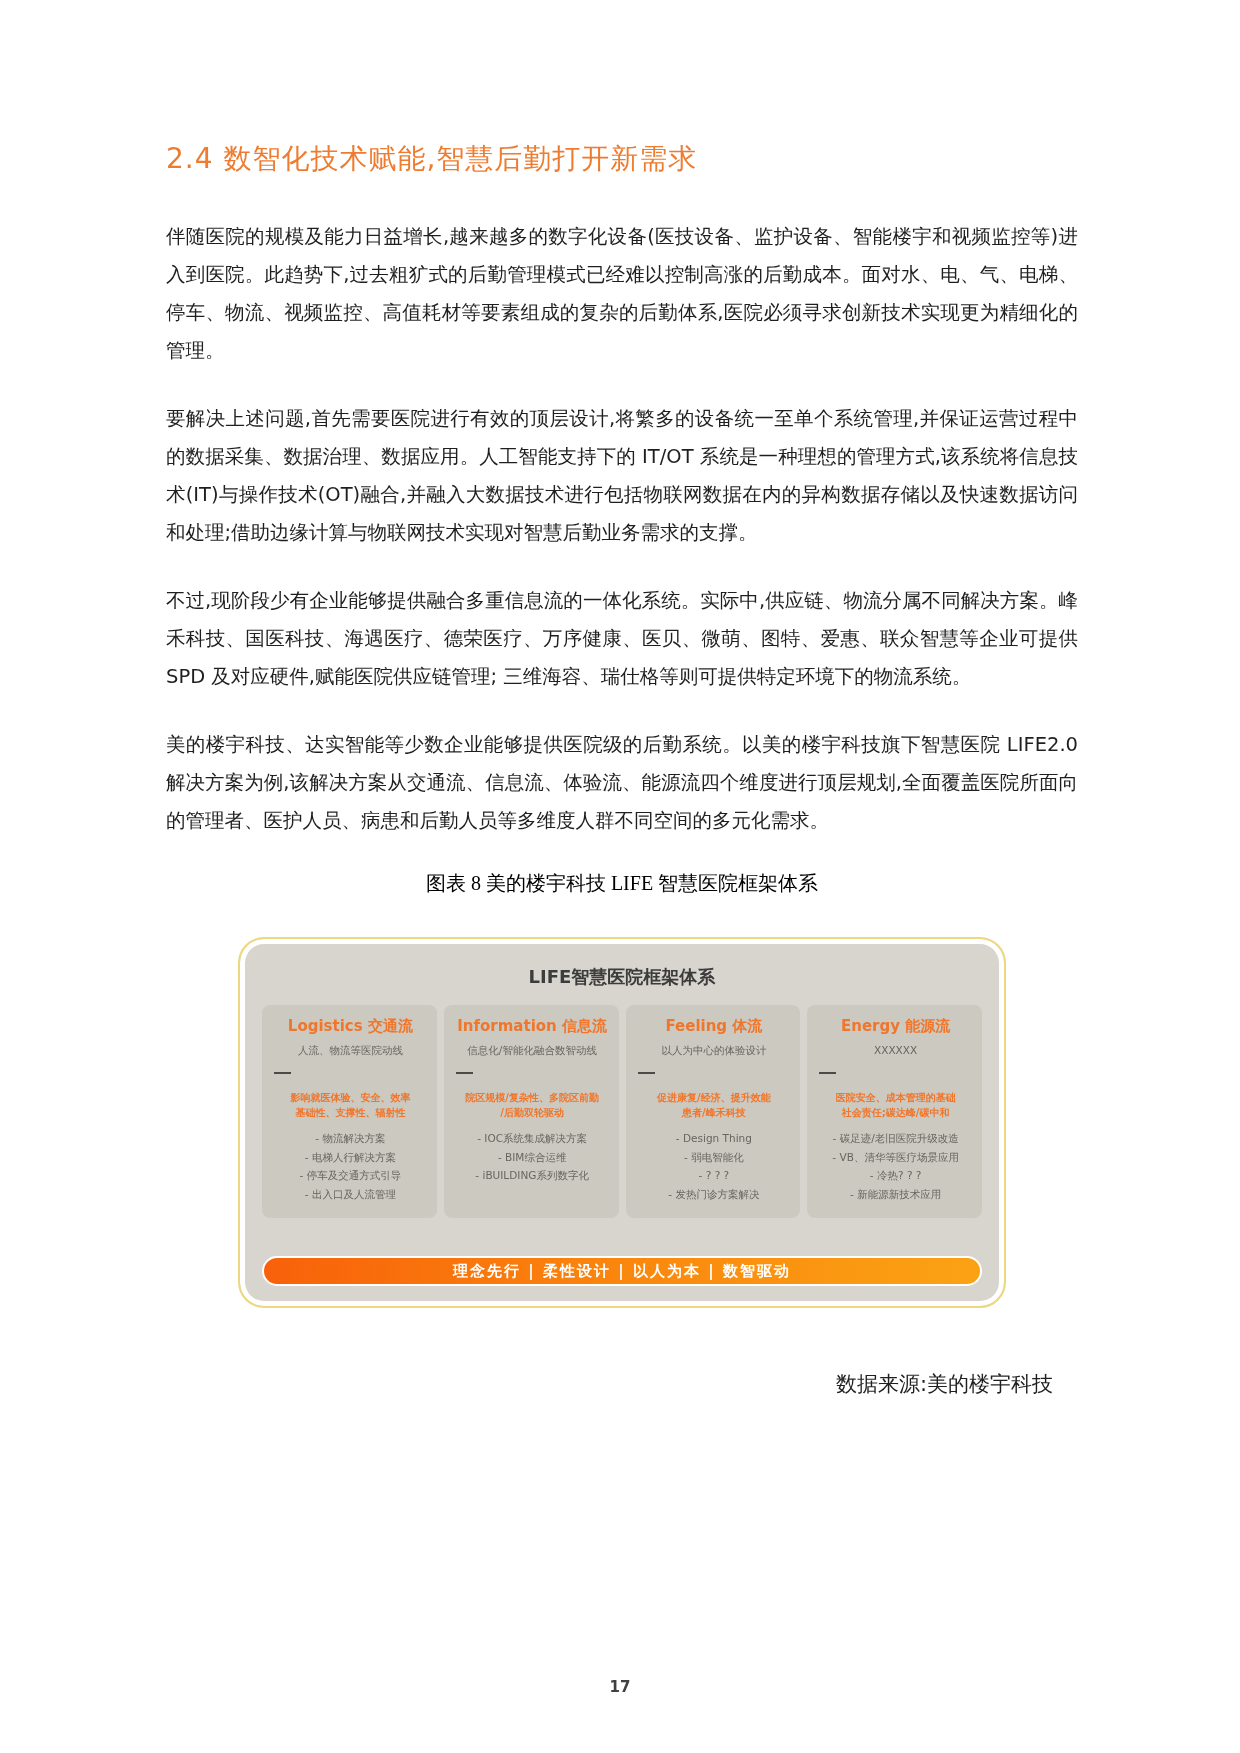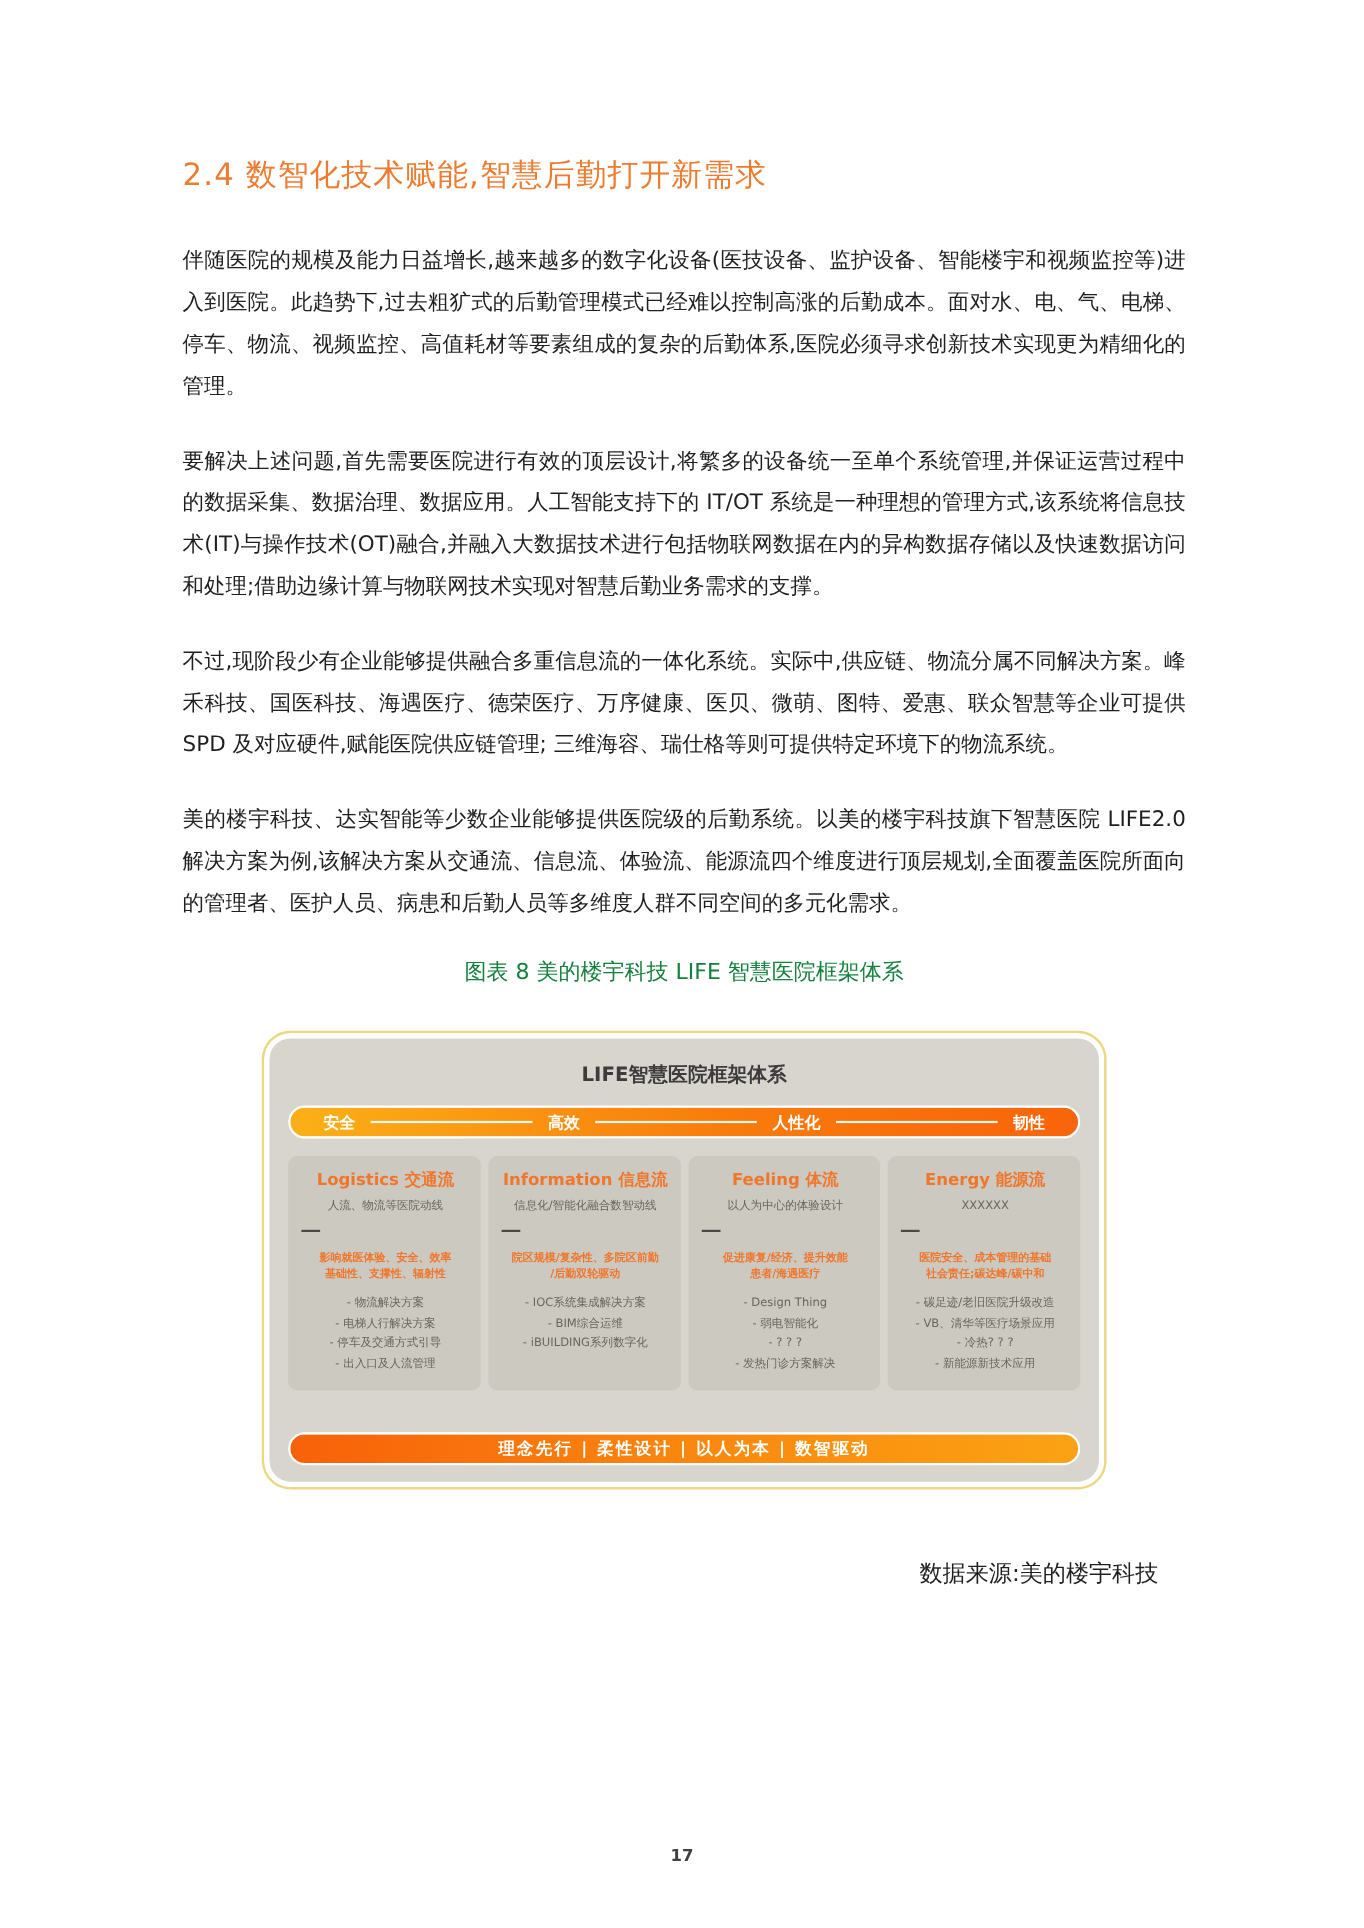--- a/index.html
+++ b/index.html
@@ -8,21 +8,21 @@
     font-family:"DejaVu Sans","Liberation Sans",sans-serif;color:#262626;
   }
   .content{position:absolute;left:166px;top:140px;width:912px;}
   .heading{
     font-size:28px;font-weight:500;color:#ED7C30;margin:0 0 40px 0;letter-spacing:1px;
   }
   .para{
     font-size:19.5px;line-height:38px;text-align:justify;margin:0 0 30px 0;color:#1f1f1f;
   }
   .fig-caption{
-    text-align:center;font-size:20px;color:#15803d;margin:10px 0 40px 0;
+    text-align:center;font-size:20px;color:#000000;margin:10px 0 40px 0;font-family:Liberation Serif, serif;
   }
   
   .diagram{
     width:768px;margin:0 auto;box-sizing:border-box;
     background:#D8D5CE;border:2px solid #EDD87E;border-radius:26px;
     box-shadow:inset 0 0 0 5px #ffffff;
     padding:22px 22px 20px 22px;
   }
   .diagram-title{
     text-align:center;font-size:18px;font-weight:700;color:#3C3C3C;margin:4px 0 16px 0;
@@ -72,29 +72,20 @@
   <p class="para">伴随医院的规模及能力日益增长,越来越多的数字化设备(医技设备、监护设备、智能楼宇和视频监控等)进入到医院。此趋势下,过去粗犷式的后勤管理模式已经难以控制高涨的后勤成本。面对水、电、气、电梯、停车、物流、视频监控、高值耗材等要素组成的复杂的后勤体系,医院必须寻求创新技术实现更为精细化的管理。</p>
   <p class="para">要解决上述问题,首先需要医院进行有效的顶层设计,将繁多的设备统一至单个系统管理,并保证运营过程中的数据采集、数据治理、数据应用。人工智能支持下的 IT/OT 系统是一种理想的管理方式,该系统将信息技术(IT)与操作技术(OT)融合,并融入大数据技术进行包括物联网数据在内的异构数据存储以及快速数据访问和处理;借助边缘计算与物联网技术实现对智慧后勤业务需求的支撑。</p>
   <p class="para">不过,现阶段少有企业能够提供融合多重信息流的一体化系统。实际中,供应链、物流分属不同解决方案。峰禾科技、国医科技、海遇医疗、德荣医疗、万序健康、医贝、微萌、图特、爱惠、联众智慧等企业可提供 SPD 及对应硬件,赋能医院供应链管理; 三维海容、瑞仕格等则可提供特定环境下的物流系统。</p>
   <p class="para">美的楼宇科技、达实智能等少数企业能够提供医院级的后勤系统。以美的楼宇科技旗下智慧医院 LIFE2.0 解决方案为例,该解决方案从交通流、信息流、体验流、能源流四个维度进行顶层规划,全面覆盖医院所面向的管理者、医护人员、病患和后勤人员等多维度人群不同空间的多元化需求。</p>
 
   <div class="fig-caption">图表 8 美的楼宇科技 LIFE 智慧医院框架体系</div>
 
   <div class="diagram">
     <div class="diagram-title">LIFE智慧医院框架体系</div>
 
-    <div class="principle-bar">
-      <span>安全</span>
-      <span class="principle-line"></span>
-      <span>高效</span>
-      <span class="principle-line"></span>
-      <span>人性化</span>
-      <span class="principle-line"></span>
-      <span>韧性</span>
-    </div>
 
     <div class="cards">
 
       <div class="card">
         <div class="card-title">Logistics 交通流</div>
         <div class="card-subtitle">人流、物流等医院动线</div>
         <div class="card-divider"></div>
         <div class="card-highlight">
           <div>影响就医体验、安全、效率</div>
           <div>基础性、支撑性、辐射性</div>
@@ -121,21 +112,21 @@
           <li>iBUILDING系列数字化</li>
         </ul>
       </div>
 
       <div class="card">
         <div class="card-title">Feeling 体流</div>
         <div class="card-subtitle">以人为中心的体验设计</div>
         <div class="card-divider"></div>
         <div class="card-highlight">
           <div>促进康复/经济、提升效能</div>
-          <div>患者/海遇医疗</div>
+          <div>患者/峰禾科技</div>
         </div>
         <ul class="card-items">
           <li>Design Thing</li>
           <li>弱电智能化</li>
           <li>? ? ?</li>
           <li>发热门诊方案解决</li>
         </ul>
       </div>
 
       <div class="card">

